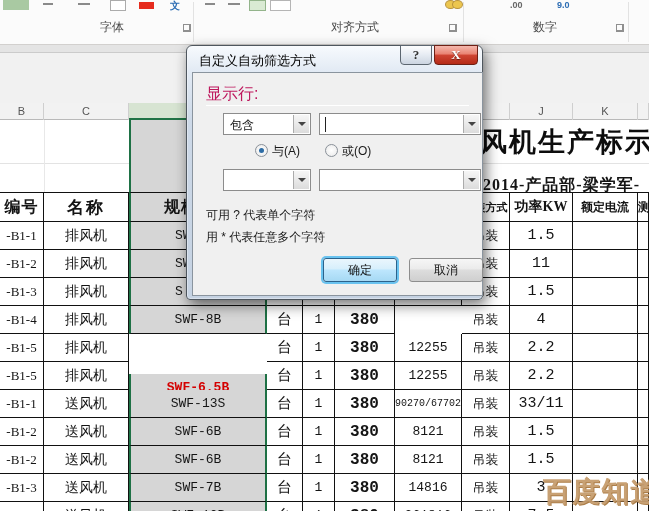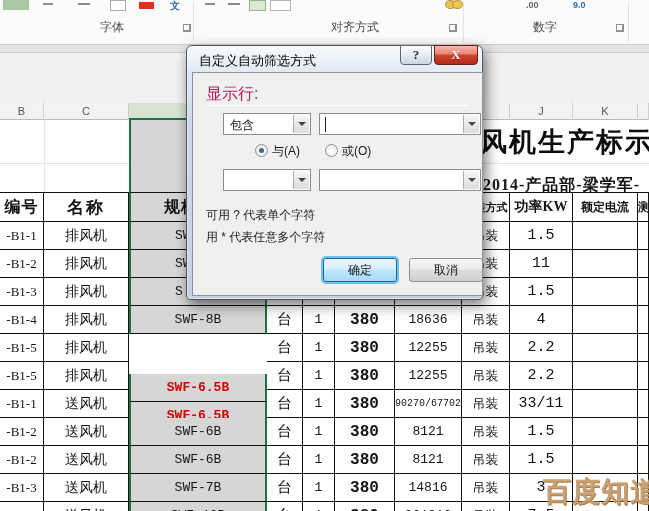--- a/index.html
+++ b/index.html
@@ -15,21 +15,21 @@
   .launcher:after { content:""; position:absolute; right:0; bottom:0; width:5px; height:5px; border-right:2px solid #8f8f8f; border-bottom:2px solid #8f8f8f; }
   .mini { position:absolute; }
   .swatch { left:3px; top:0; width:26px; height:10px; background:#a9c9a2; }
   .dash { height:2px; background:#8a8a8a; top:3px; }
   .boxicon { top:0; width:16px; height:11px; background:#fff; border:1px solid #ababab; }
   .redbar { left:139px; top:2px; width:15px; height:7px; background:#e62c1e; }
   .bluechar { left:170px; top:-1px; font-size:10px; color:#2b6cb3; font-weight:bold; }
   .greenbtn { left:249px; top:0; width:17px; height:11px; background:#d9ead3; border:1px solid #93b48b; }
   .gridicon { left:270px; top:0; width:21px; height:11px; background:#fff; border:1px solid #b5b5b5; }
   .coin { top:0; width:11px; height:9px; border-radius:50%; background:#ecc64f; border:1px solid #b8933f; }
-  .numfmt { top:0; font-size:9px; color:#666; font-weight:bold;margin-left:16px; }
+  .numfmt { top:0; font-size:9px; color:#666; font-weight:bold; }
   .numfmt.blue { color:#2b6cb3;padding-left:20px; }
 
   
   #strip { position:absolute; left:0; top:45px; width:649px; height:8px; background:#e4e4e4; border-bottom:1px solid #cbcbcb; }
   #fbar { position:absolute; left:0; top:53px; width:649px; height:50px; background:#f1f1f1; }
   #fbar-dots { position:absolute; left:2px; top:76px; color:#9a9a9a; font-size:10px; letter-spacing:0; line-height:5px; }
   #fbar-btns { position:absolute; left:16px; top:75px; width:110px; height:20px; background:#fff; border:1px solid #d6d6d6; display:flex; align-items:center; justify-content:space-around; }
   #fbar-btns .fbtn { color:#8a8a8a; font-size:12px; }
   #fbar-btns .fx { font-family:"Liberation Serif", serif; font-style:italic; font-weight:bold; font-size:13px; color:#6f6f6f; }
   #fbar-value { position:absolute; left:131px; top:75px; width:513px; height:20px; background:#fff; border:1px solid #d6d6d6; font-size:14px; color:#111; line-height:18px; padding-left:9px; font-family:"Liberation Serif", serif; }
@@ -235,21 +235,20 @@
           <div class="cell c9"></div>
           <div class="cell c10"></div>
         </div>
         <div class="trow" style="top: 186px;">
           <div class="cell c0">-B1-4</div>
           <div class="cell c1">排风机</div>
           <div class="cell c2">SWF-8B</div>
           <div class="cell c3">台</div>
           <div class="cell c4">1</div>
           <div class="cell c5">380</div>
-          <div class="cell c6">18636</div>
           <div class="cell c7">吊装</div>
           <div class="cell c8">4</div>
           <div class="cell c9"></div>
           <div class="cell c10"></div>
         </div>
         <div class="trow" style="top: 214px;">
           <div class="cell c0">-B1-5</div>
           <div class="cell c1">排风机</div>
           <div class="cell c2 red">SWF-6.5B</div>
           <div class="cell c3">台</div>
@@ -270,20 +269,21 @@
           <div class="cell c5">380</div>
           <div class="cell c6">12255</div>
           <div class="cell c7">吊装</div>
           <div class="cell c8">2.2</div>
           <div class="cell c9"></div>
           <div class="cell c10"></div>
         </div>
         <div class="trow" style="top: 270px;">
           <div class="cell c0">-B1-1</div>
           <div class="cell c1">送风机</div>
+          <div class="cell c2">SWF-13S</div>
           <div class="cell c3">台</div>
           <div class="cell c4">1</div>
           <div class="cell c5">380</div>
           <div class="cell c6 small">90270/67702</div>
           <div class="cell c7">吊装</div>
           <div class="cell c8">33/11</div>
           <div class="cell c9"></div>
           <div class="cell c10"></div>
         </div>
         <div class="trow" style="top: 298px;">

